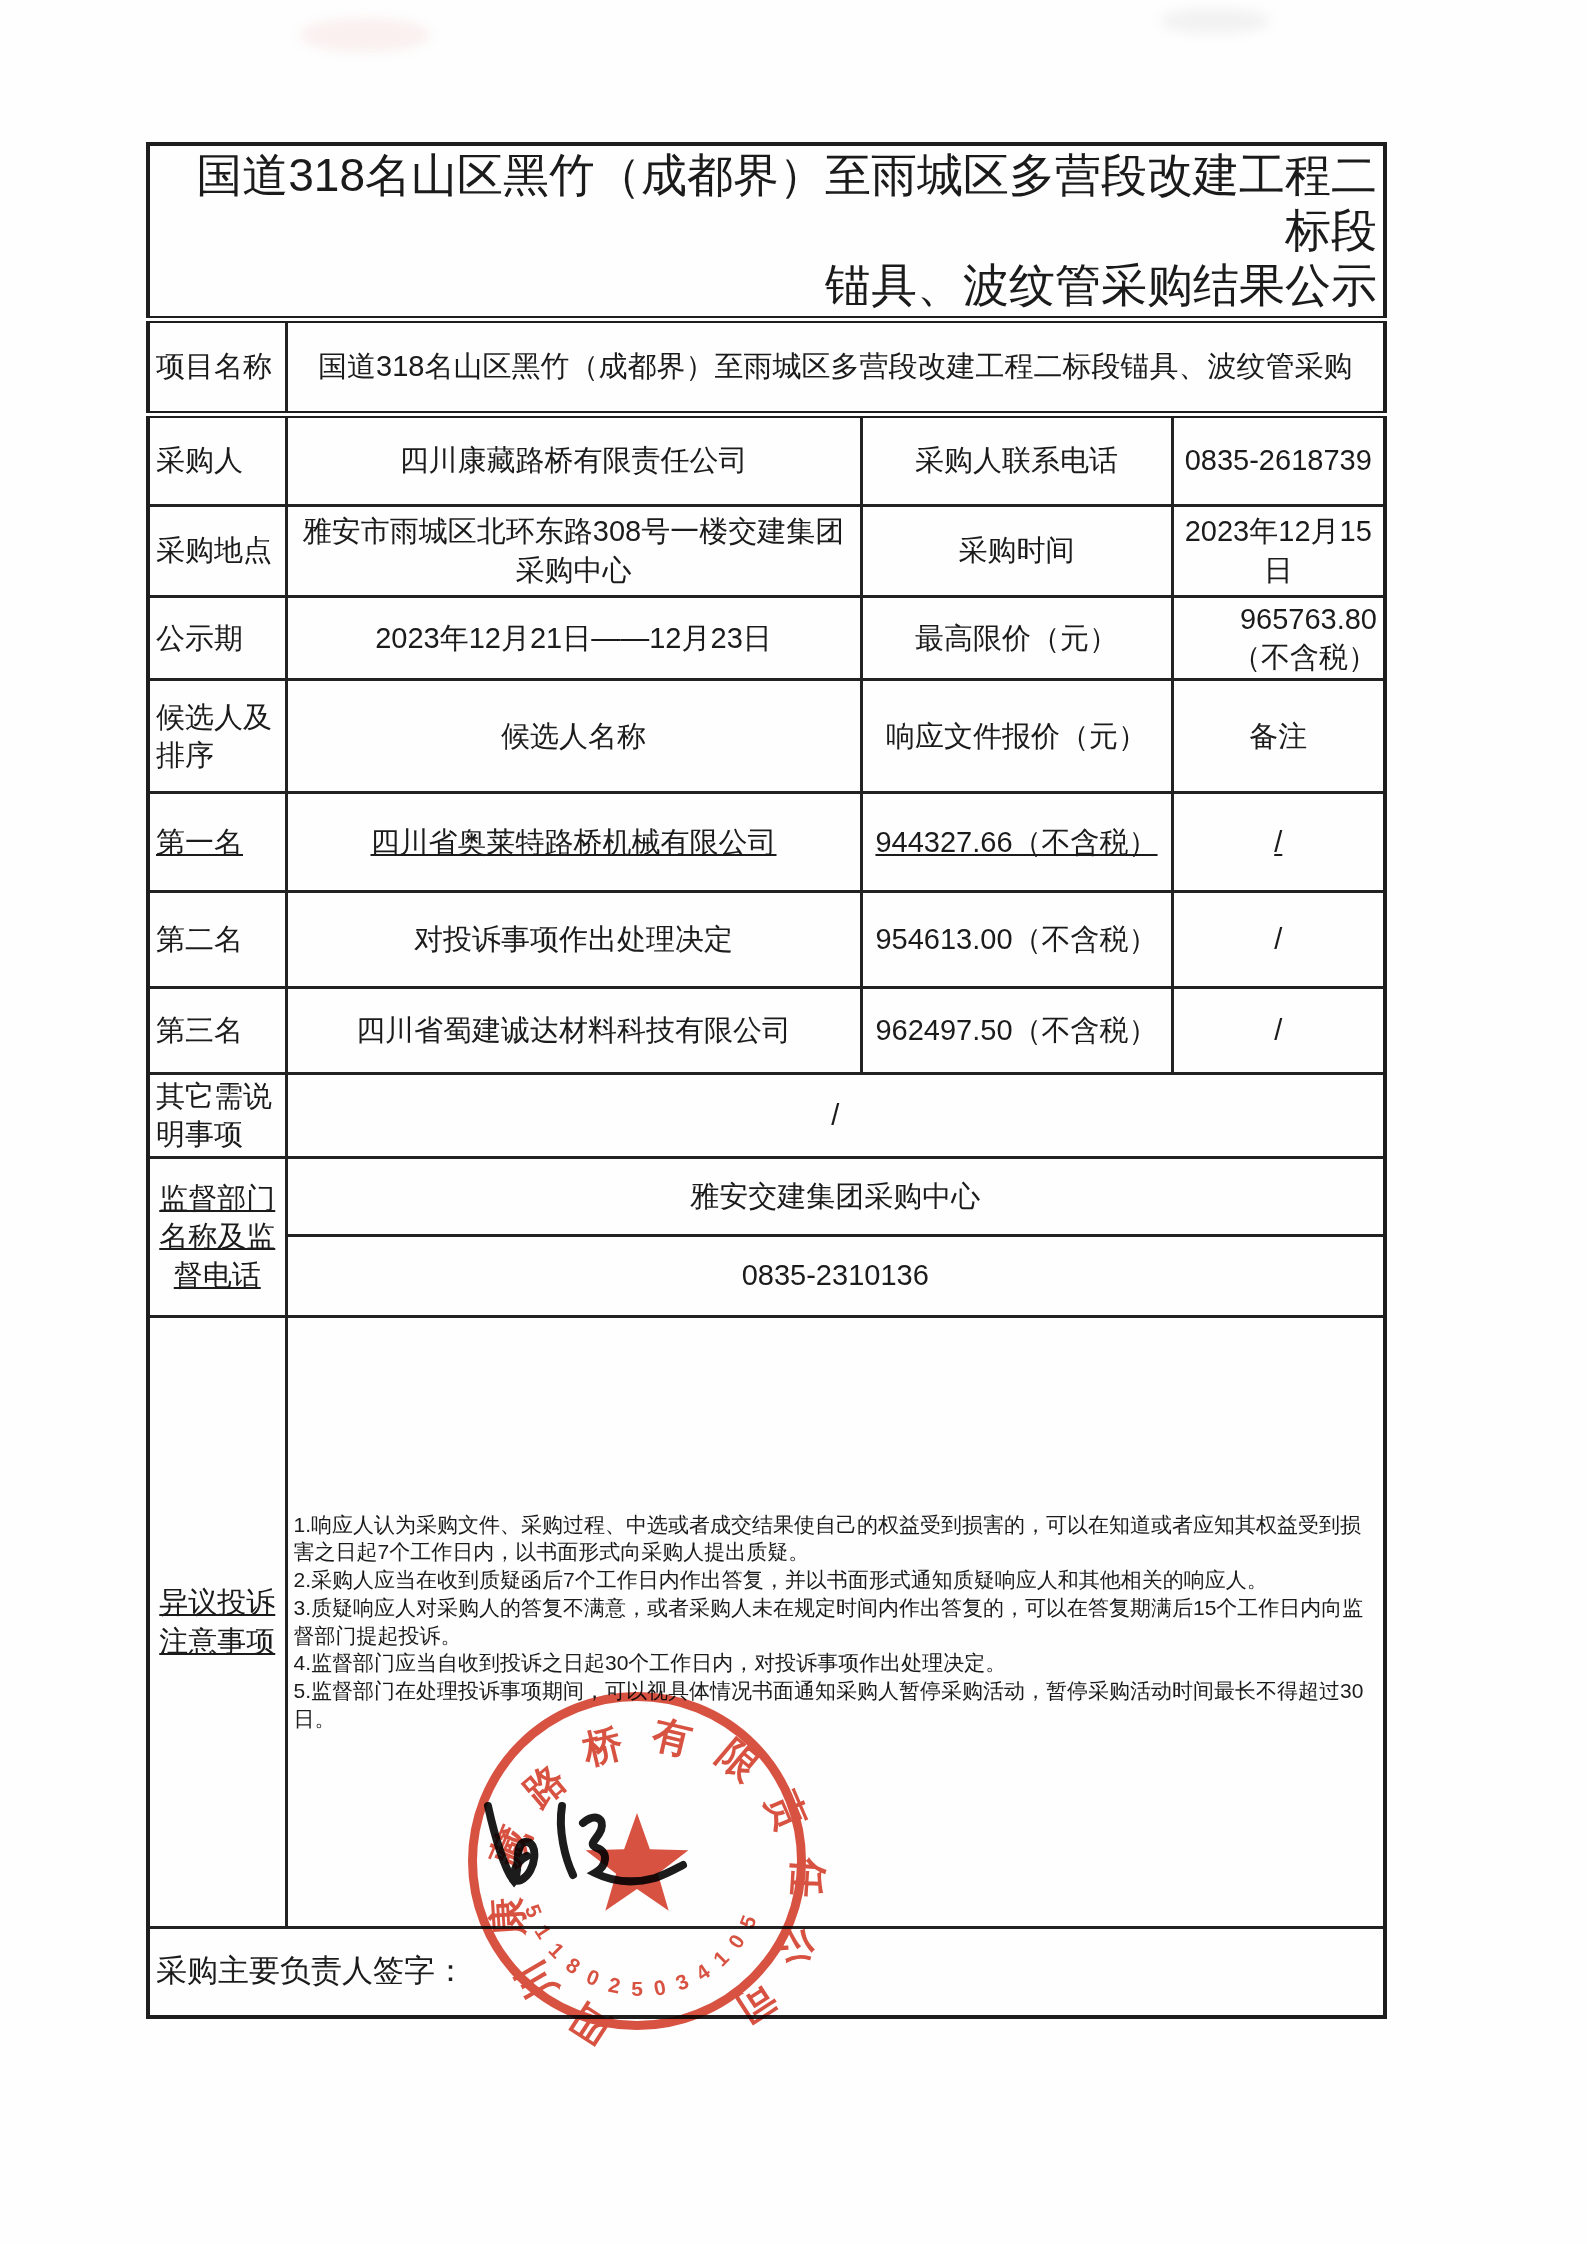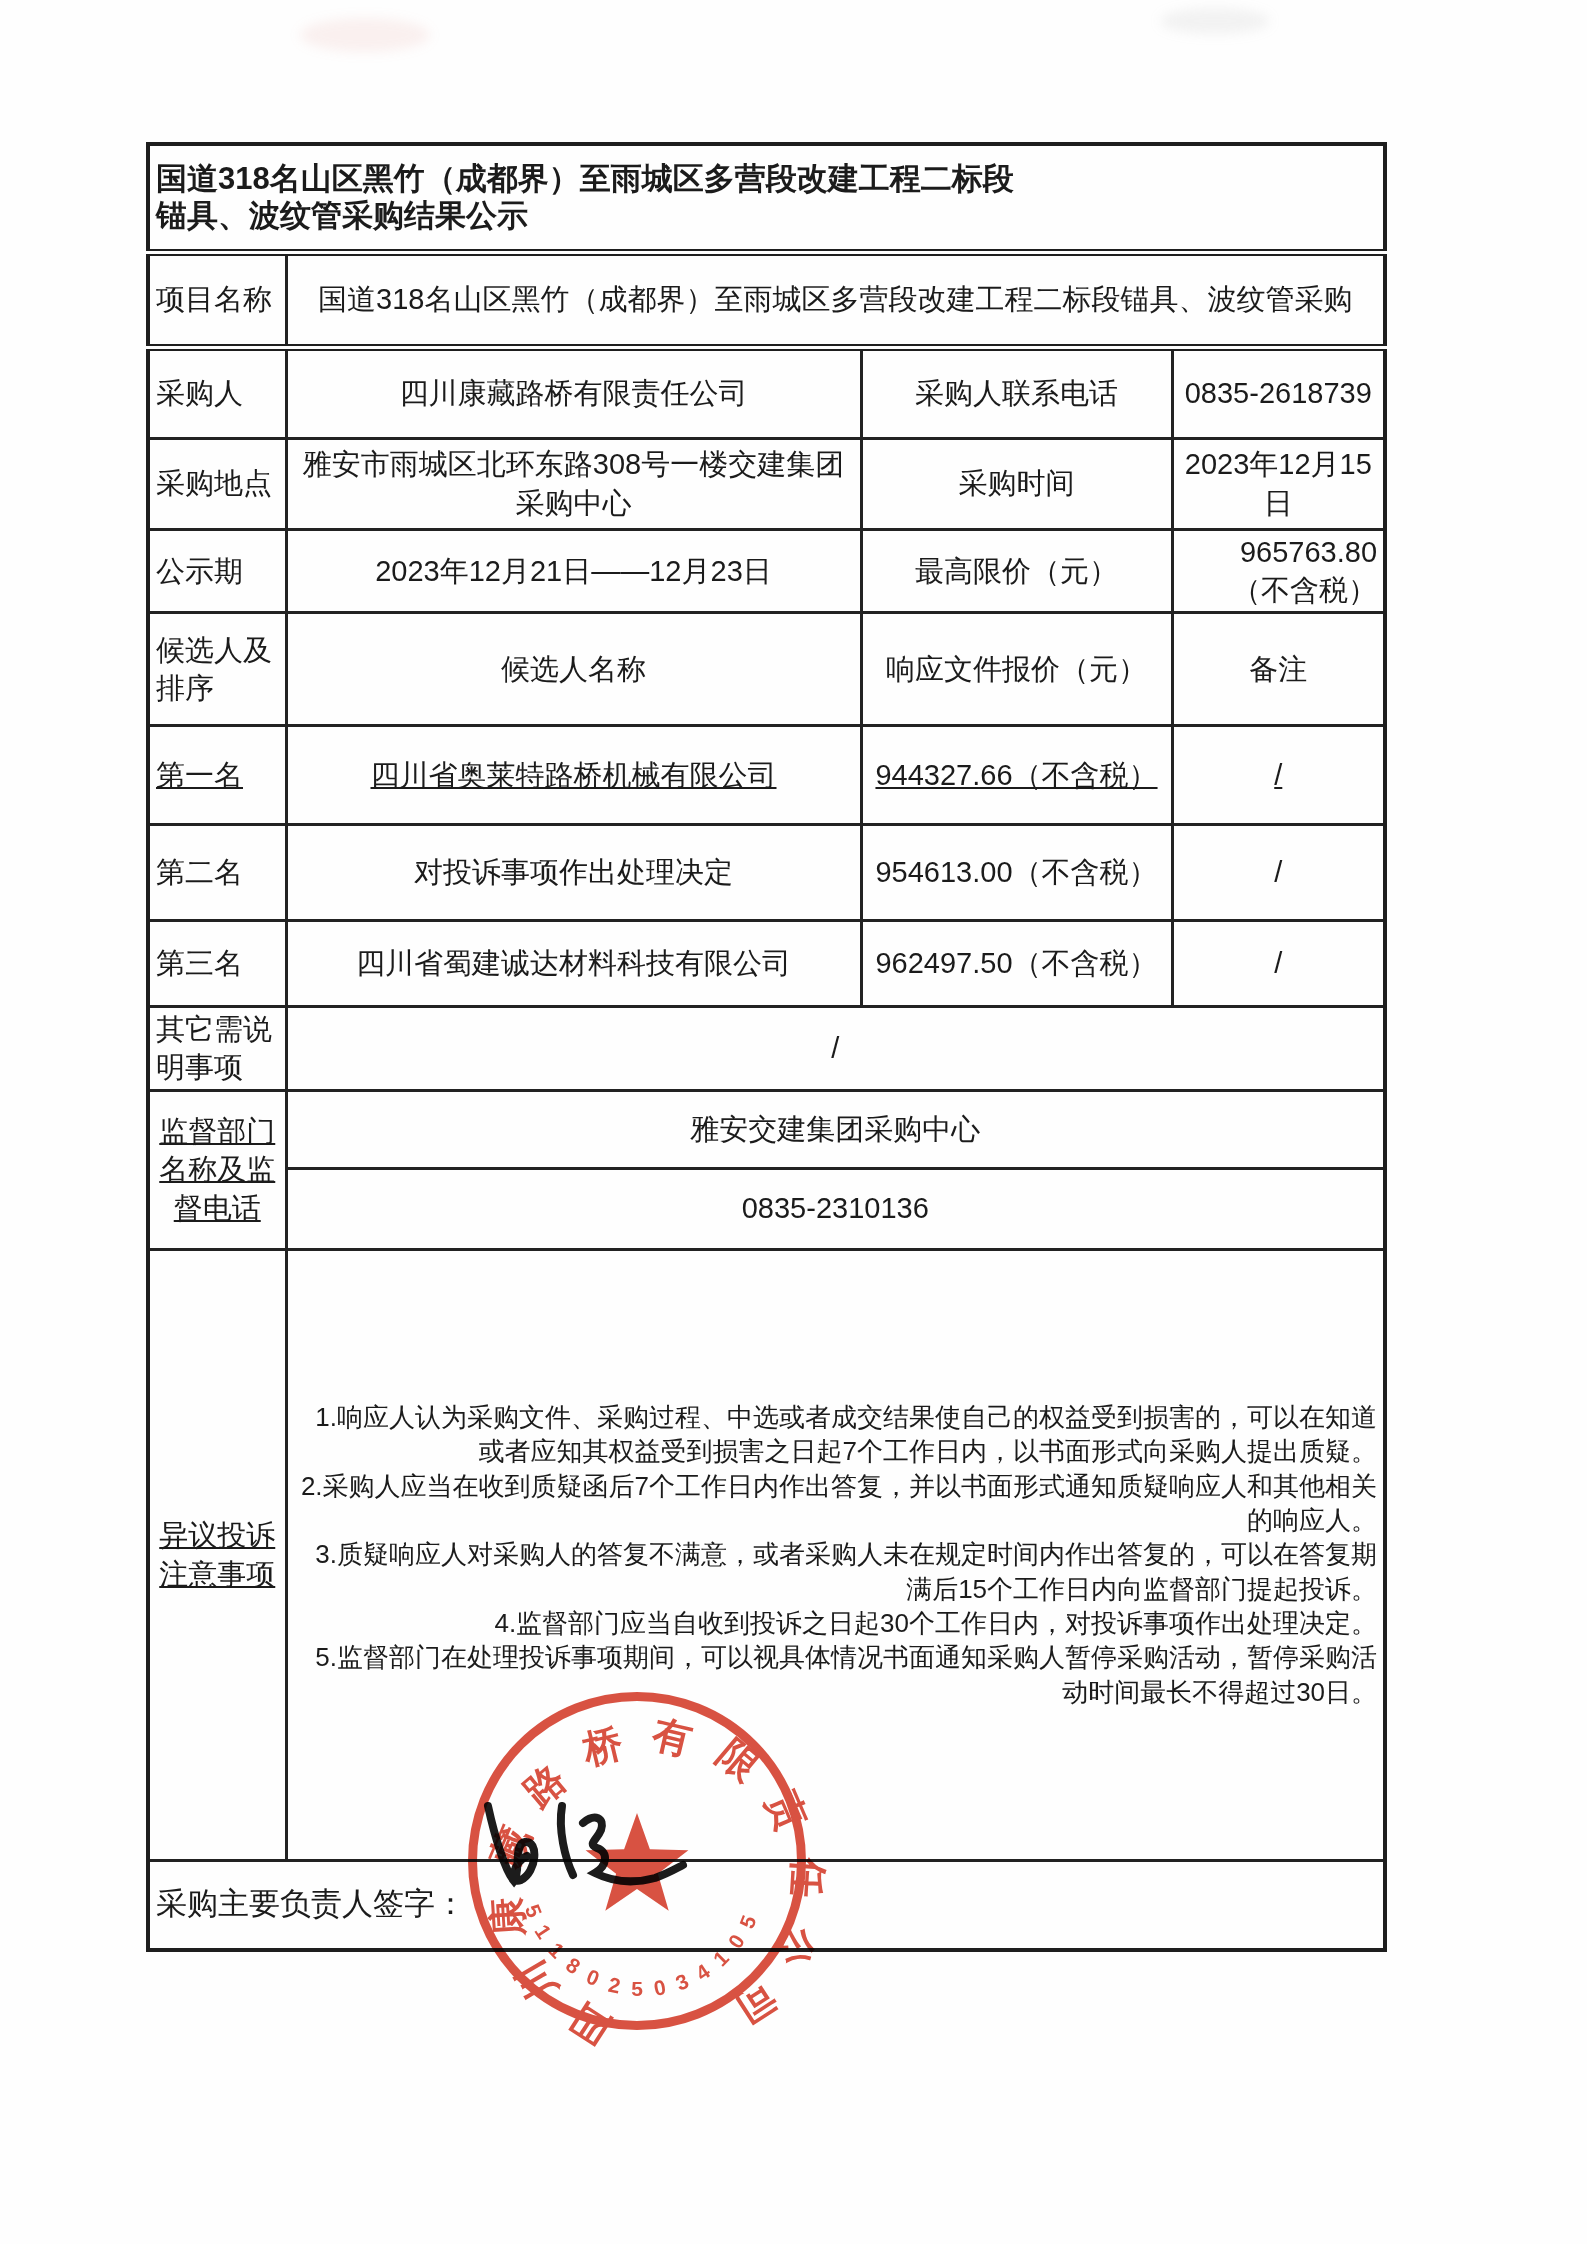--- a/index.html
+++ b/index.html
@@ -30,26 +30,26 @@
     padding:2px 6px;
     vertical-align:middle;
     line-height:1.32;
     overflow:hidden;
   }
   td.lbl{text-align:left;padding-left:9px;}
   td.ctr{text-align:center;}
   td.vleft{text-align:center;padding-left:12px;}
   tr.r-title td{
     border-bottom:7px double #1e1e1e;
-    text-align:left;font-weight:bold;
-    font-size:31px;line-height:1.2;
+    text-align:right;font-weight:normal;
+    font-size:46px;line-height:1.2;
   }
   tr.r-project td{border-bottom:7px double #1e1e1e;}
   .two-line div{text-align:right;}
-  td.notice-cell{padding:14px 16px;line-height:38px;font-size:26px;text-align:right;vertical-align:middle;}
+  td.notice-cell{padding:14px 16px;line-height:38px;font-size:21px;text-align:left;vertical-align:middle;}
   .notice-line{margin:0;}
   td.sign-cell{text-align:left;padding-left:10px;font-size:31px;}
   td.sup-lbl{text-align:center;padding:0 4px;text-decoration:underline;}
 
   
   tr.r-title  {height:108px;}
   tr.r-project{height:95px;}
   tr.r-purch  {height:91px;}
   tr.r-loc    {height:91px;}
   tr.r-pub    {height:69px;}

